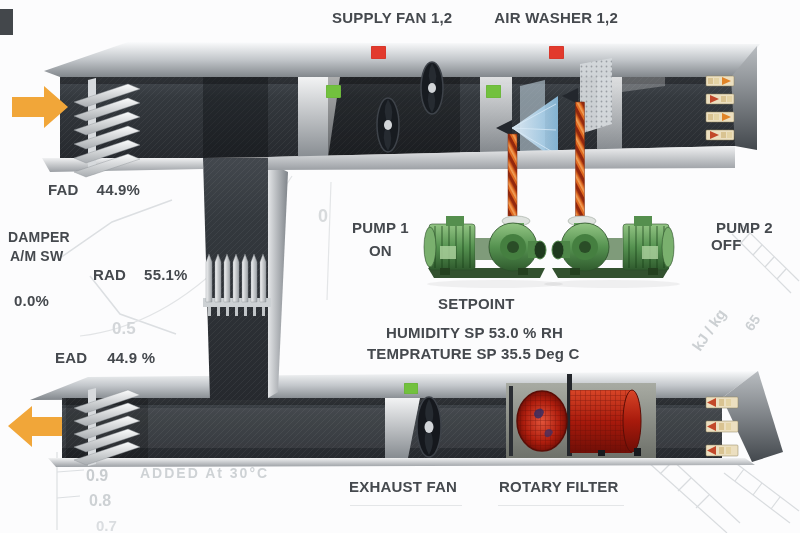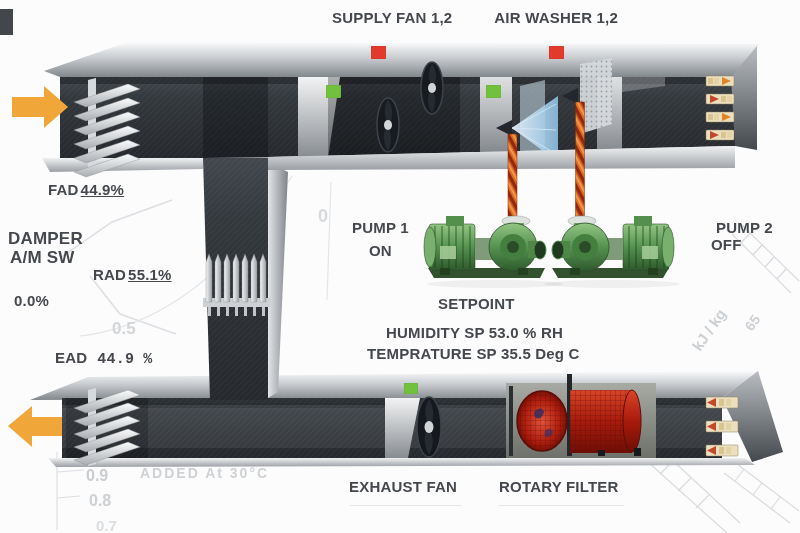--- a/index.html
+++ b/index.html
@@ -1,22 +1,22 @@
 <!DOCTYPE html>
 <html><head>
 <meta charset="utf-8">
 <style>
   html,body{margin:0;padding:0;background:#ffffff;}
   #app{position:relative;width:800px;height:533px;background:#fcfcfd;overflow:hidden;
        font-family:"Liberation Sans",sans-serif;}
   .scene{position:absolute;left:0;top:0;width:800px;height:533px;}
   .lbl{position:absolute;font-weight:700;color:#45494e;font-size:15px;white-space:nowrap;letter-spacing:.2px;}
-  .lbl.sm{font-size:17px;}
-  .lbl .gap{margin-left:2px;text-decoration:underline;}
-  .lbl .gap-sm{margin-left:10px;font-family:Liberation Mono, monospace;}
+  .lbl.sm{font-size:14px;}
+  .lbl .gap{margin-left:18px;}
+  .lbl .gap-sm{margin-left:20px;}
   .led{position:absolute;border-radius:1px;box-shadow:inset 0 0 1px rgba(0,0,0,.4);}
   .led.red{width:15px;height:13px;background:#e23a2d;}
   .led.green{width:15px;height:13px;background:#72c13e;}
   .led.small{width:14px;height:11px;}
   .underline{position:absolute;height:1px;background:#e4e6e8;}
 </style>
 </head>
 <body>
 
 <div id="app">

